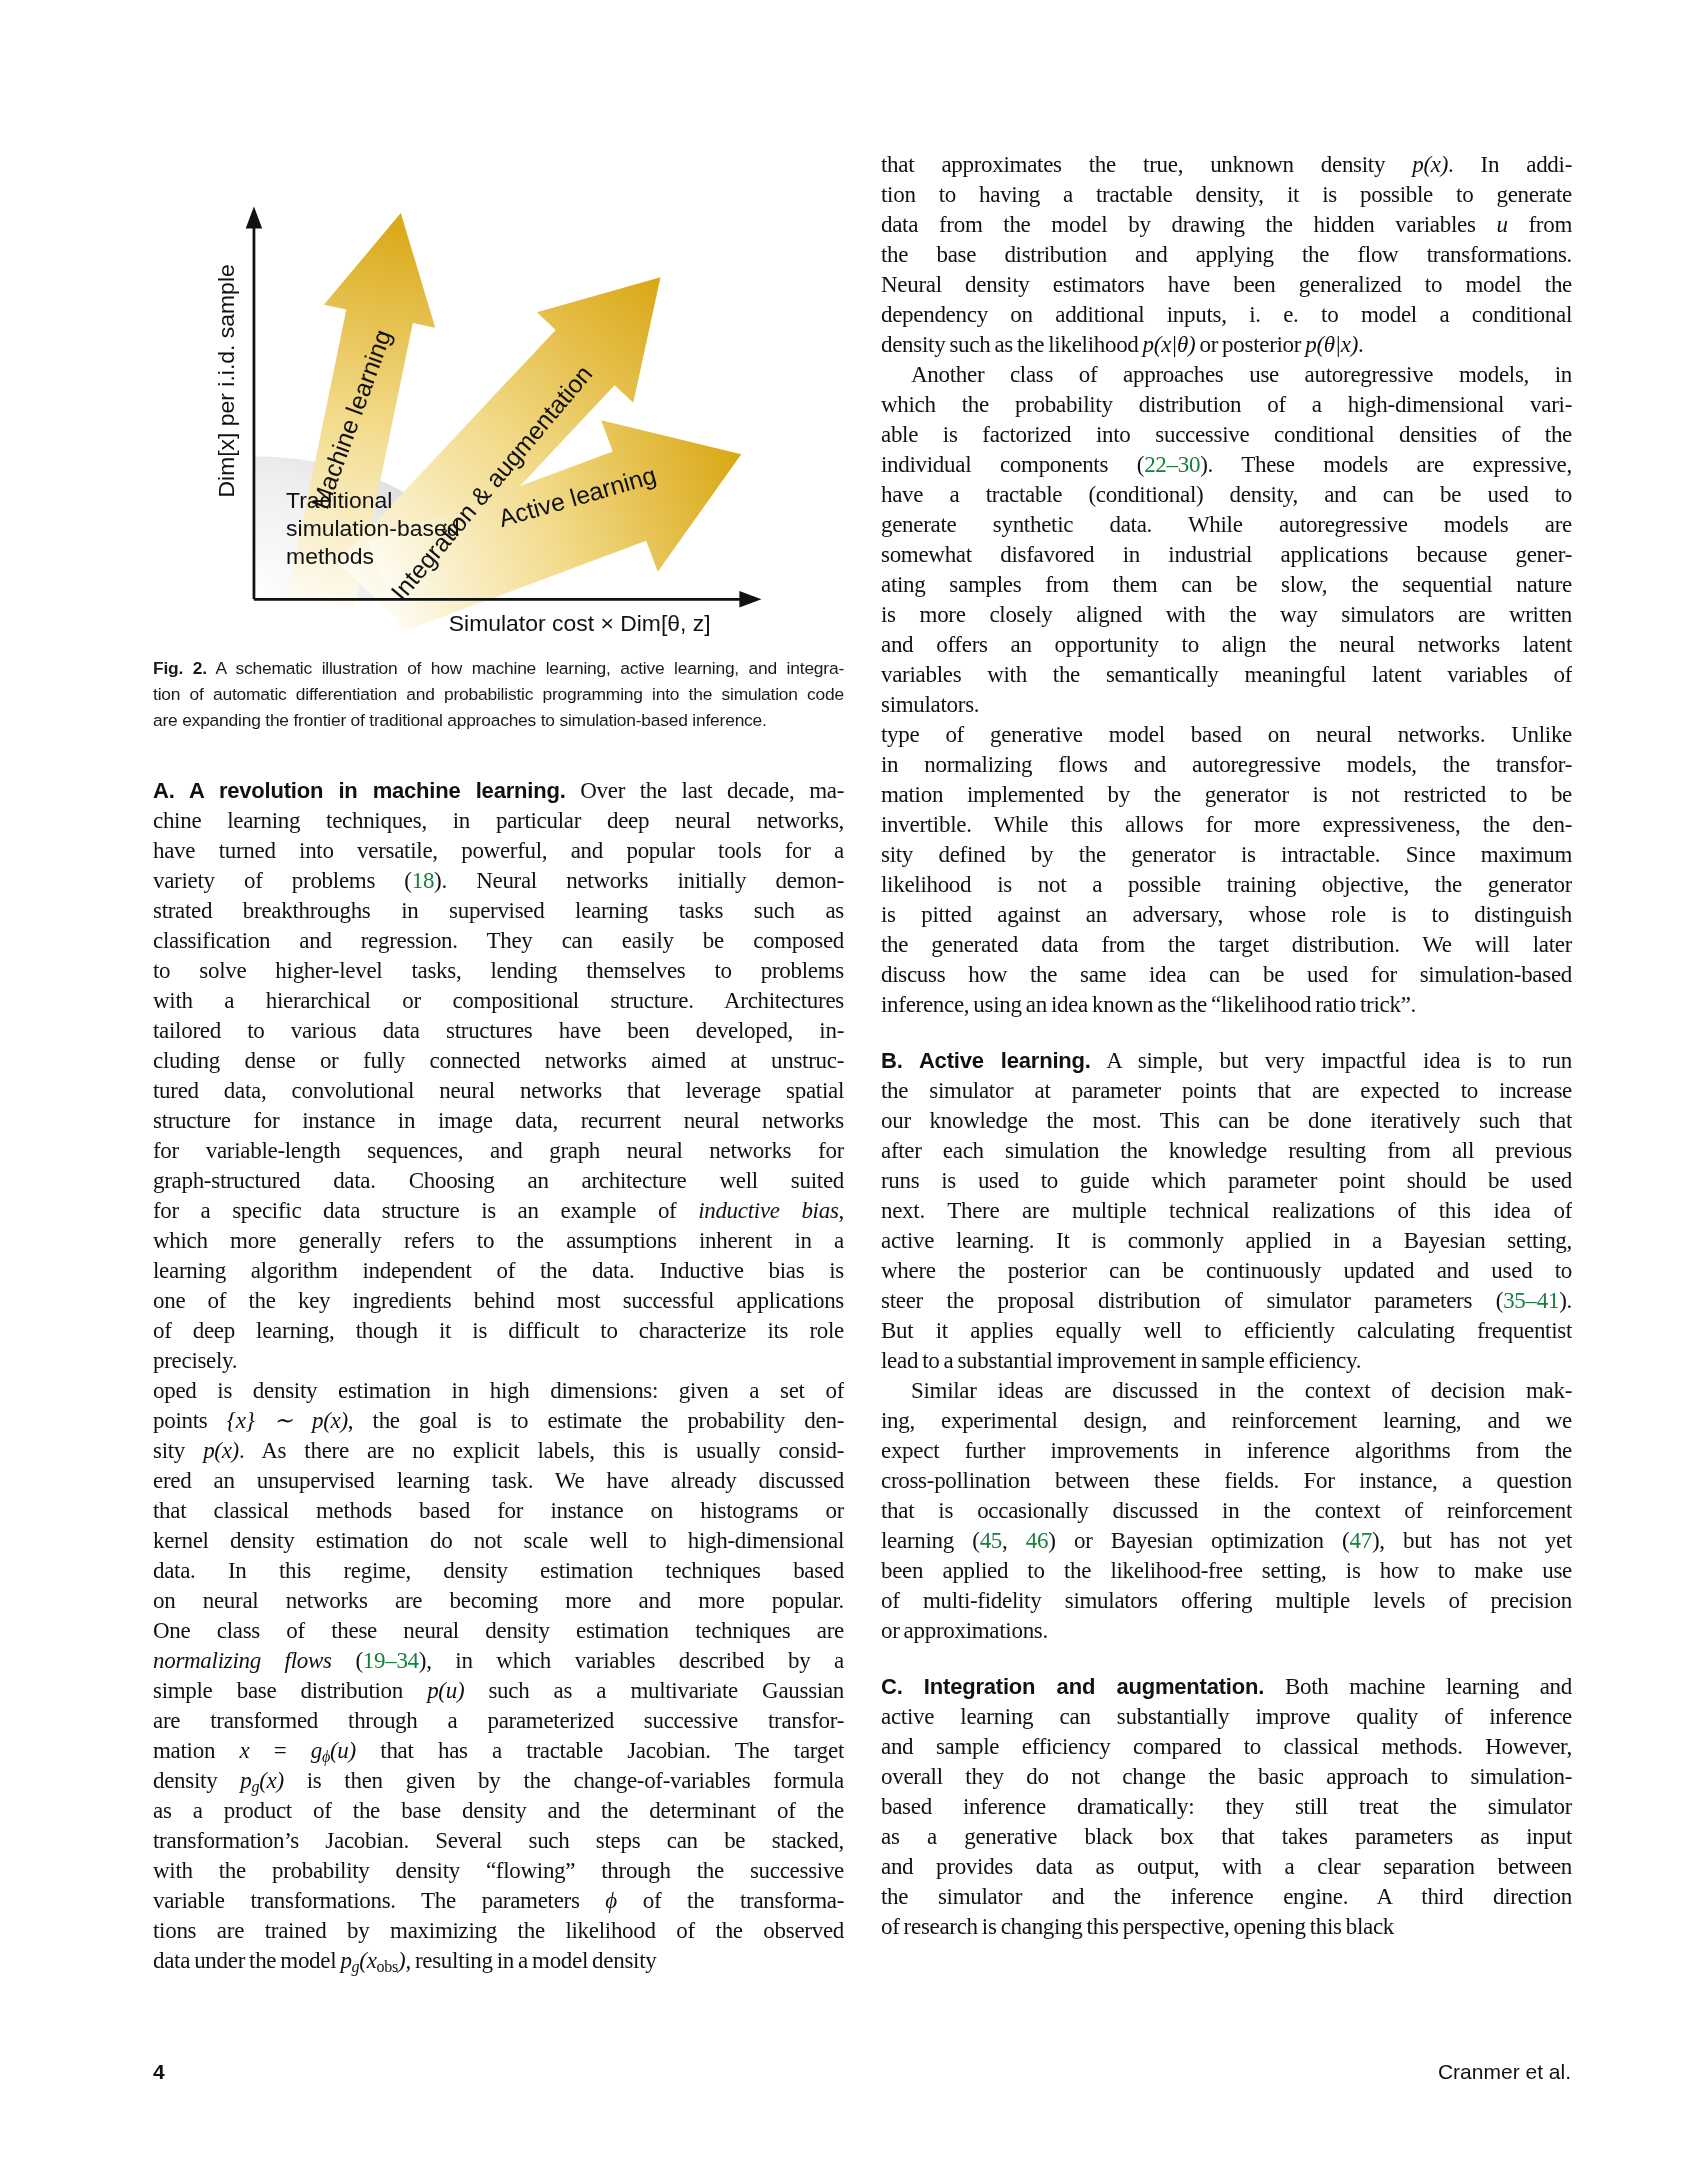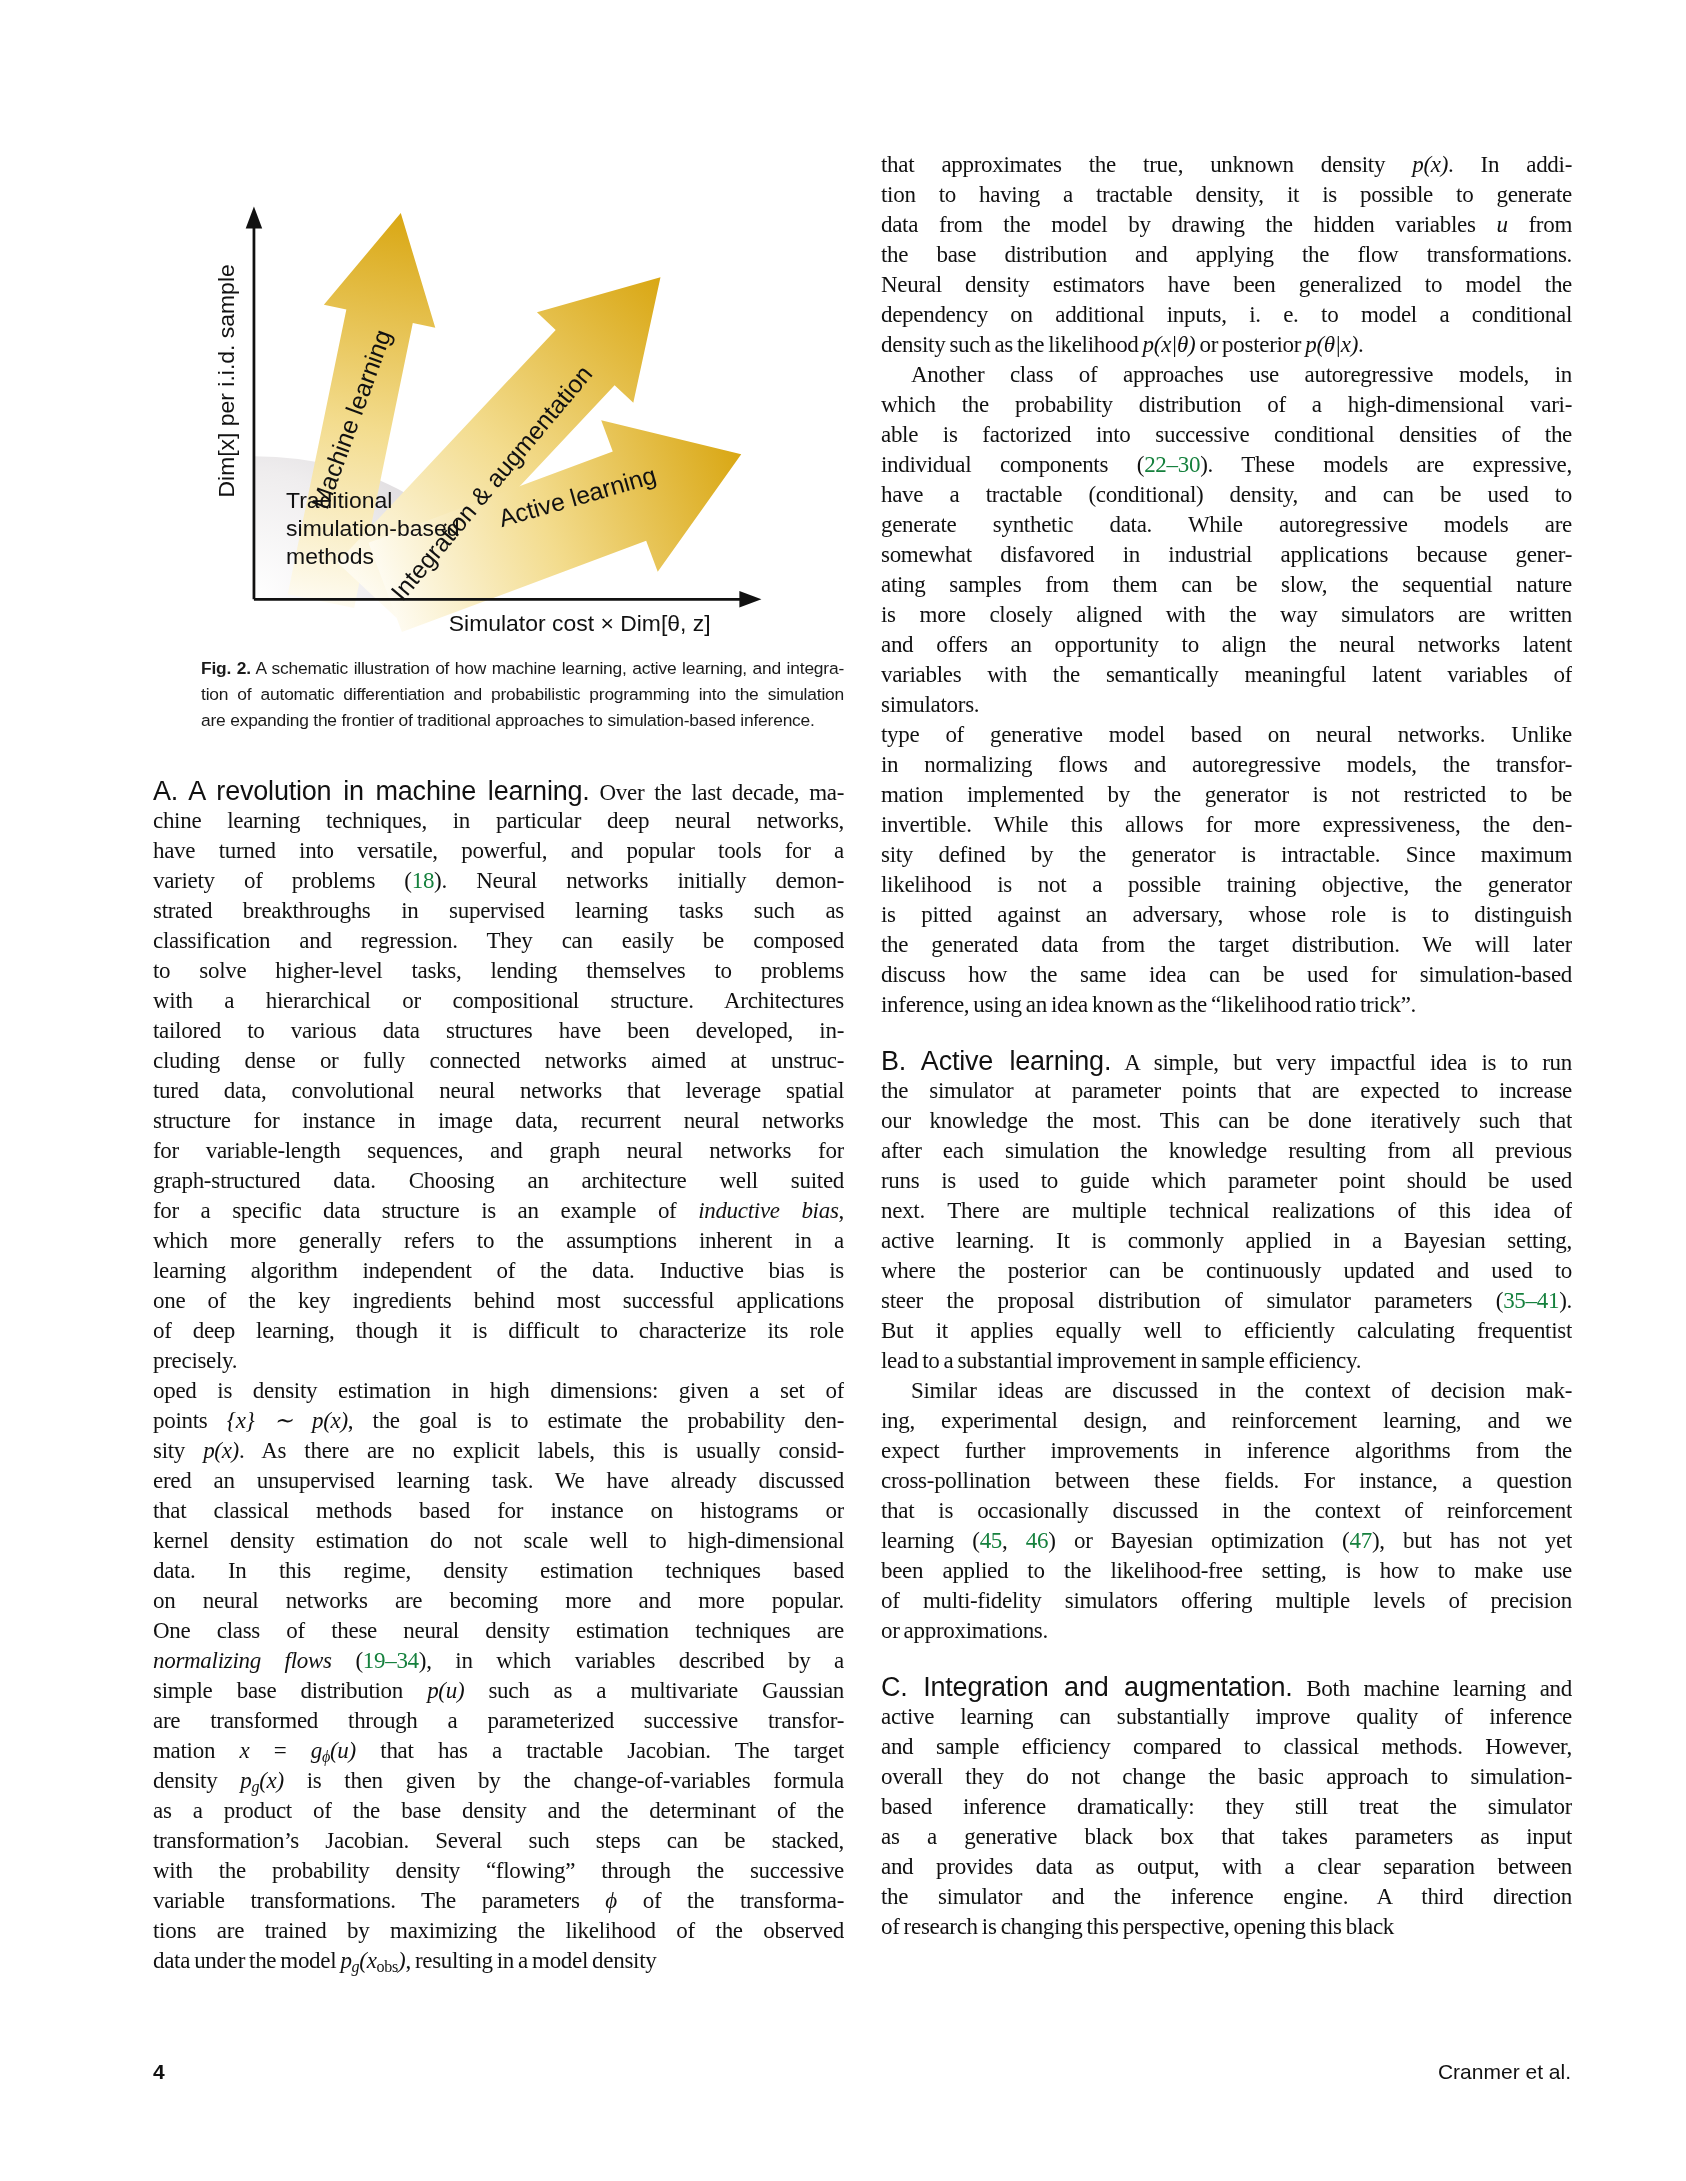--- a/index.html
+++ b/index.html
@@ -4,36 +4,36 @@
 <style>
   html,body{margin:0;padding:0;background:#ffffff;}
   .page{position:relative;width:1686px;height:2182px;background:#ffffff;overflow:hidden;
         font-family:"Liberation Serif",serif;color:#111;}
   
   .figwrap{position:absolute;left:142px;top:119px;width:624px;height:544px;}
   
   .caption{position:absolute;left:153px;top:655px;width:691px;
            font-family:"Liberation Sans",sans-serif;font-size:17.4px;color:#1a1a1a;}
   .cap-line{height:26px;line-height:26px;text-align:justify;text-align-last:justify;
-            overflow:hidden;letter-spacing:-0.2px;margin-left:48px;}
+            overflow:hidden;letter-spacing:-0.2px;}
   .cap-line.pend{text-align-last:left;}
   
   .col{position:absolute;width:691px;font-size:23px;}
   .col-left{left:153px;top:776px;}
   .col-right{left:881px;top:150px;}
   .para{margin:0;}
   .para.gap{margin-top:26px;}
   .tline{height:30px;line-height:30px;text-align:justify;text-align-last:justify;
          overflow:hidden;letter-spacing:-0.3px;word-spacing:-1.4px;}
   .tline.pend{text-align-last:left;}
   .tline.ind{text-indent:30px;}
   .s-n{}
   .s-i{font-style:italic;}
   .s-c{color:#15803d;}
-  .s-h{font-family:"Liberation Sans",sans-serif;font-weight:normal;font-size:27px;letter-spacing:-0.2px;}
+  .s-h{font-family:"Liberation Sans",sans-serif;font-weight:bold;font-size:22px;letter-spacing:-0.2px;}
   .s-b{font-weight:bold;}
   .s-sub{font-size:0.7em;position:relative;top:0.22em;}
   .s-isub{font-size:0.7em;position:relative;top:0.22em;font-style:italic;}
   
   .footer{position:absolute;left:153px;top:2060px;width:1418px;height:29px;
           font-family:"Liberation Sans",sans-serif;font-size:21px;color:#111;}
   .footer .pageno{position:absolute;left:0;top:0;font-weight:bold;}
   .footer .runauthor{position:absolute;right:0;top:0;text-align:right;}
   svg text{font-family:"Liberation Sans",sans-serif;fill:#111;}
 </style>

